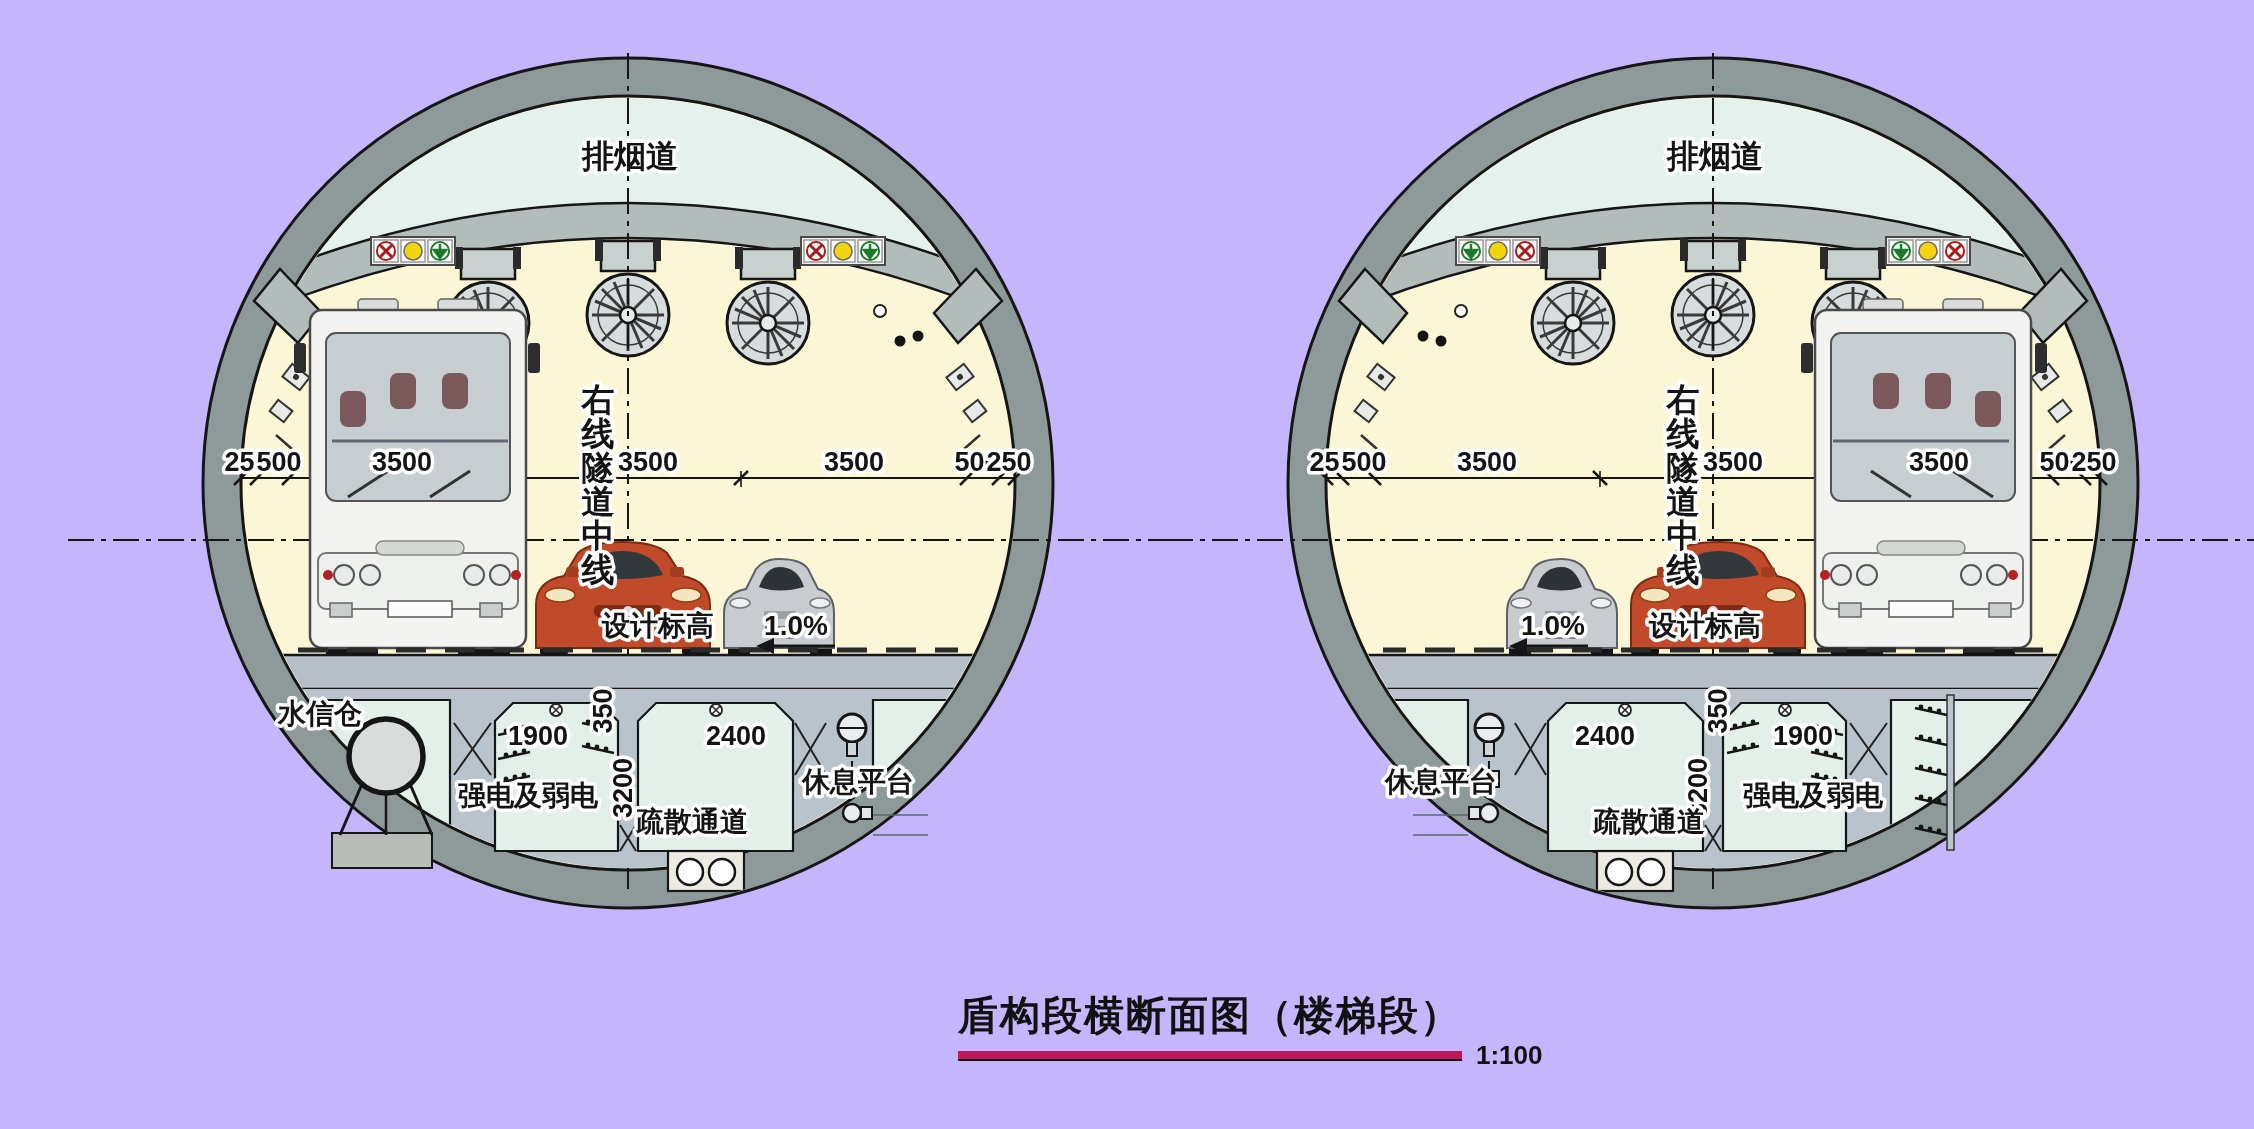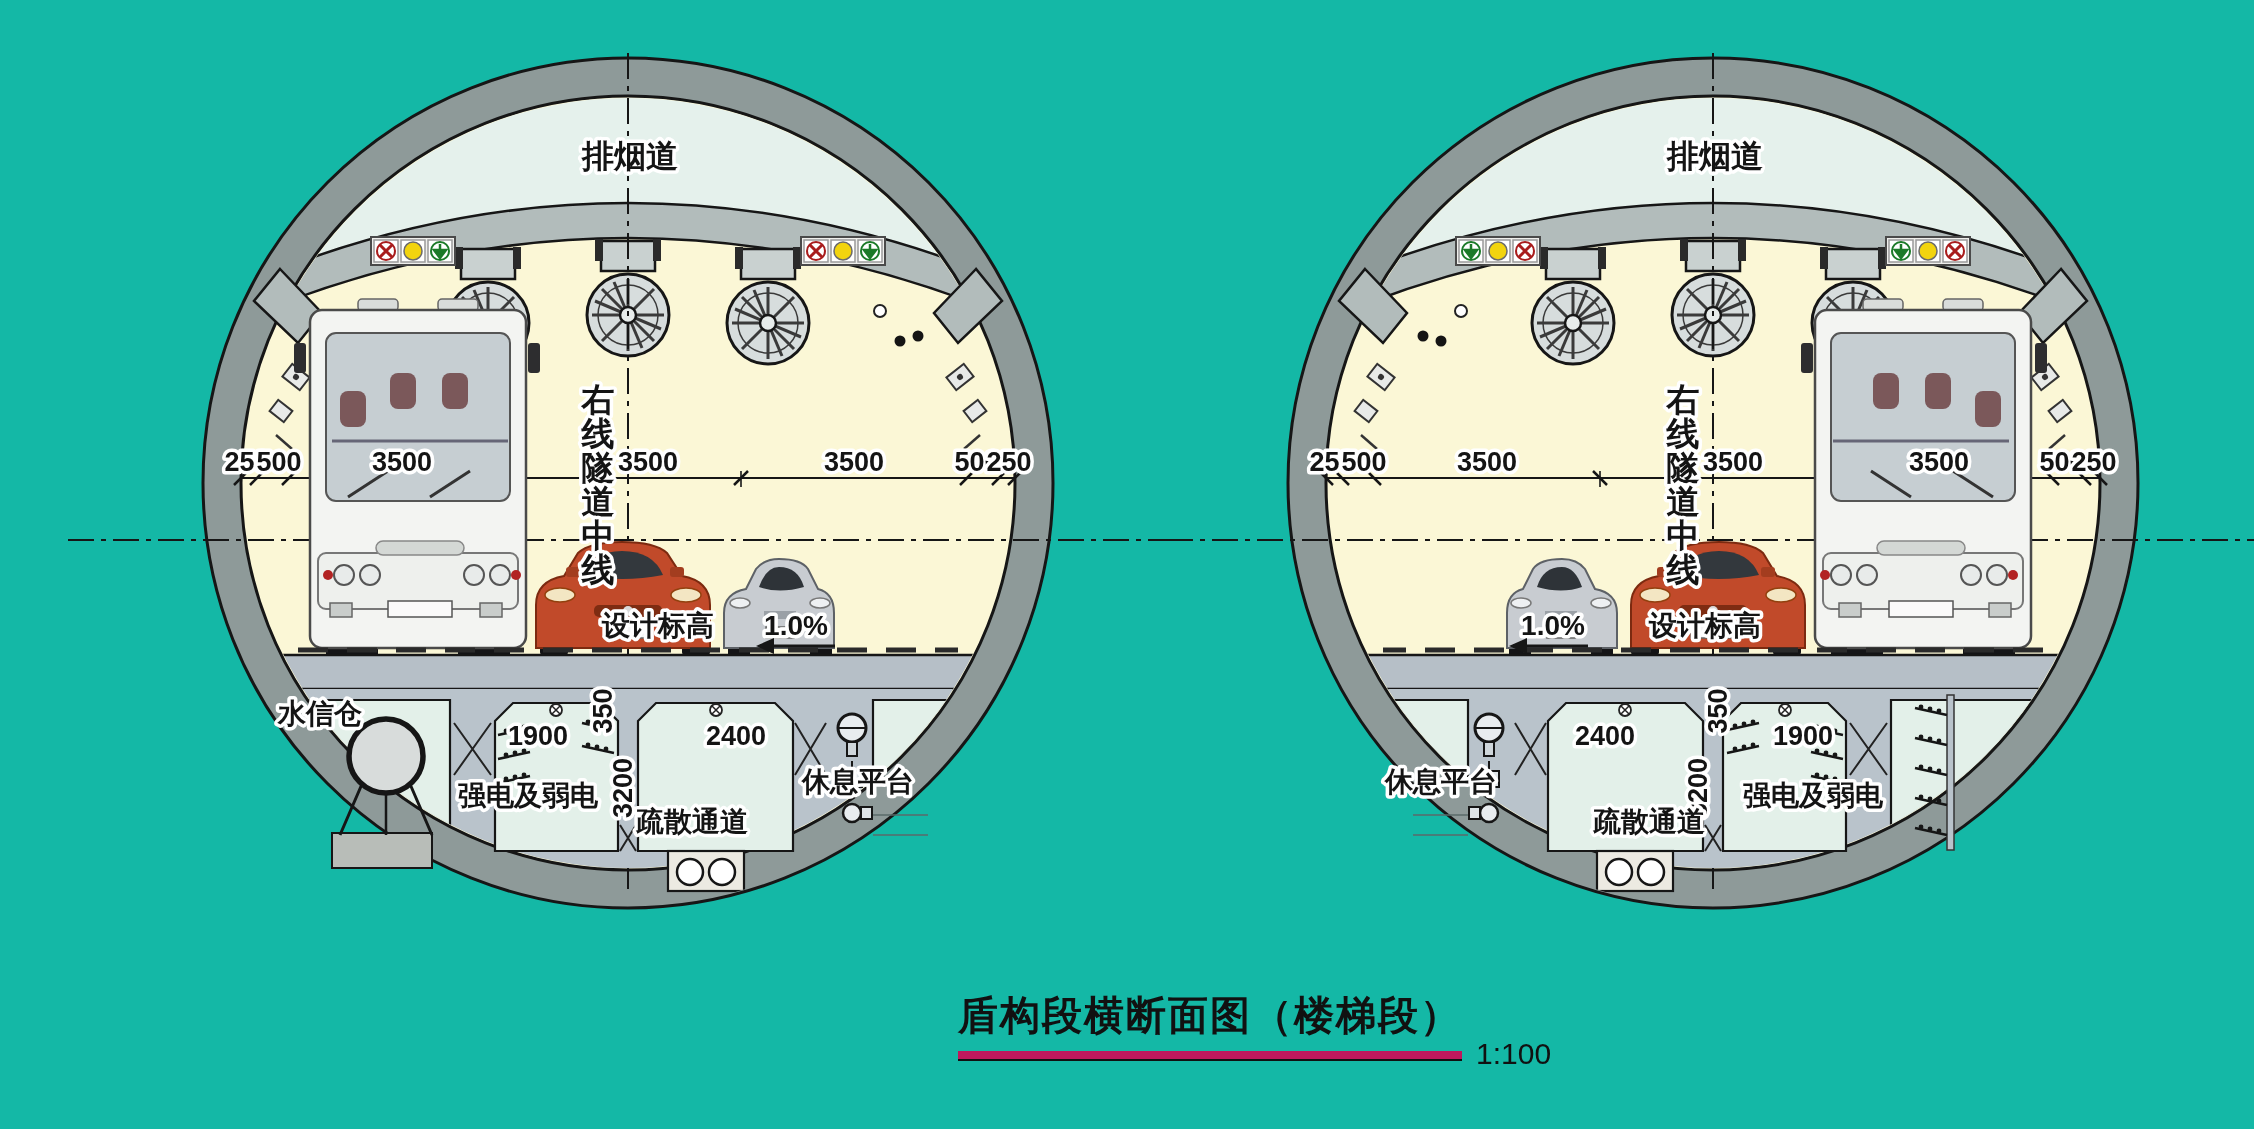--- a/index.html
+++ b/index.html
@@ -1,29 +1,29 @@
 <!DOCTYPE html>
 <html><head>
 <meta charset="utf-8">
 <style>
   html,body{margin:0;padding:0;background:#ffffff;}
-  .page{position:relative;width:2254px;height:1129px;background:#14b8a6;overflow:hidden;
+  .page{position:relative;width:2254px;height:1129px;background:#c4b5fd;overflow:hidden;
         font-family:"Liberation Sans", sans-serif;}
   svg{position:absolute;left:0;top:0;}
   text{font-family:"Liberation Sans", sans-serif;fill:#141414;}
   .halo{paint-order:stroke;stroke:#ffffff;stroke-width:7px;stroke-linejoin:round;}
   .dim{font-size:27px;font-weight:600;text-anchor:middle;}
   .room{font-size:28px;font-weight:600;text-anchor:middle;}
   .big{font-size:32px;font-weight:600;text-anchor:middle;}
   .cl{font-size:33px;font-weight:600;text-anchor:middle;}
   .titlebar{position:absolute;left:958px;top:988px;display:flex;align-items:flex-end;gap:14px;}
   .title-wrap{display:inline-block;position:relative;padding-bottom:8px;border-bottom:8px solid #be185d;}
   .title-wrap::after{content:"";position:absolute;left:0;right:0;bottom:-10px;border-bottom:2px solid #111;}
   .title-text{font-size:40px;font-weight:600;color:#111;letter-spacing:2px;}
-  .scale-text{font-size:30px;font-weight:400;color:#111;transform:translateY(12px);}
+  .scale-text{font-size:26px;font-weight:700;color:#111;transform:translateY(12px);}
 </style>
 </head>
 <body>
 
 <div class="page">
 <svg width="2254" height="1129" viewBox="0 0 2254 1129">
   <defs>
     <clipPath id="clipIn">
           <circle cx="0" cy="0" r="385"></circle>
         </clipPath>

